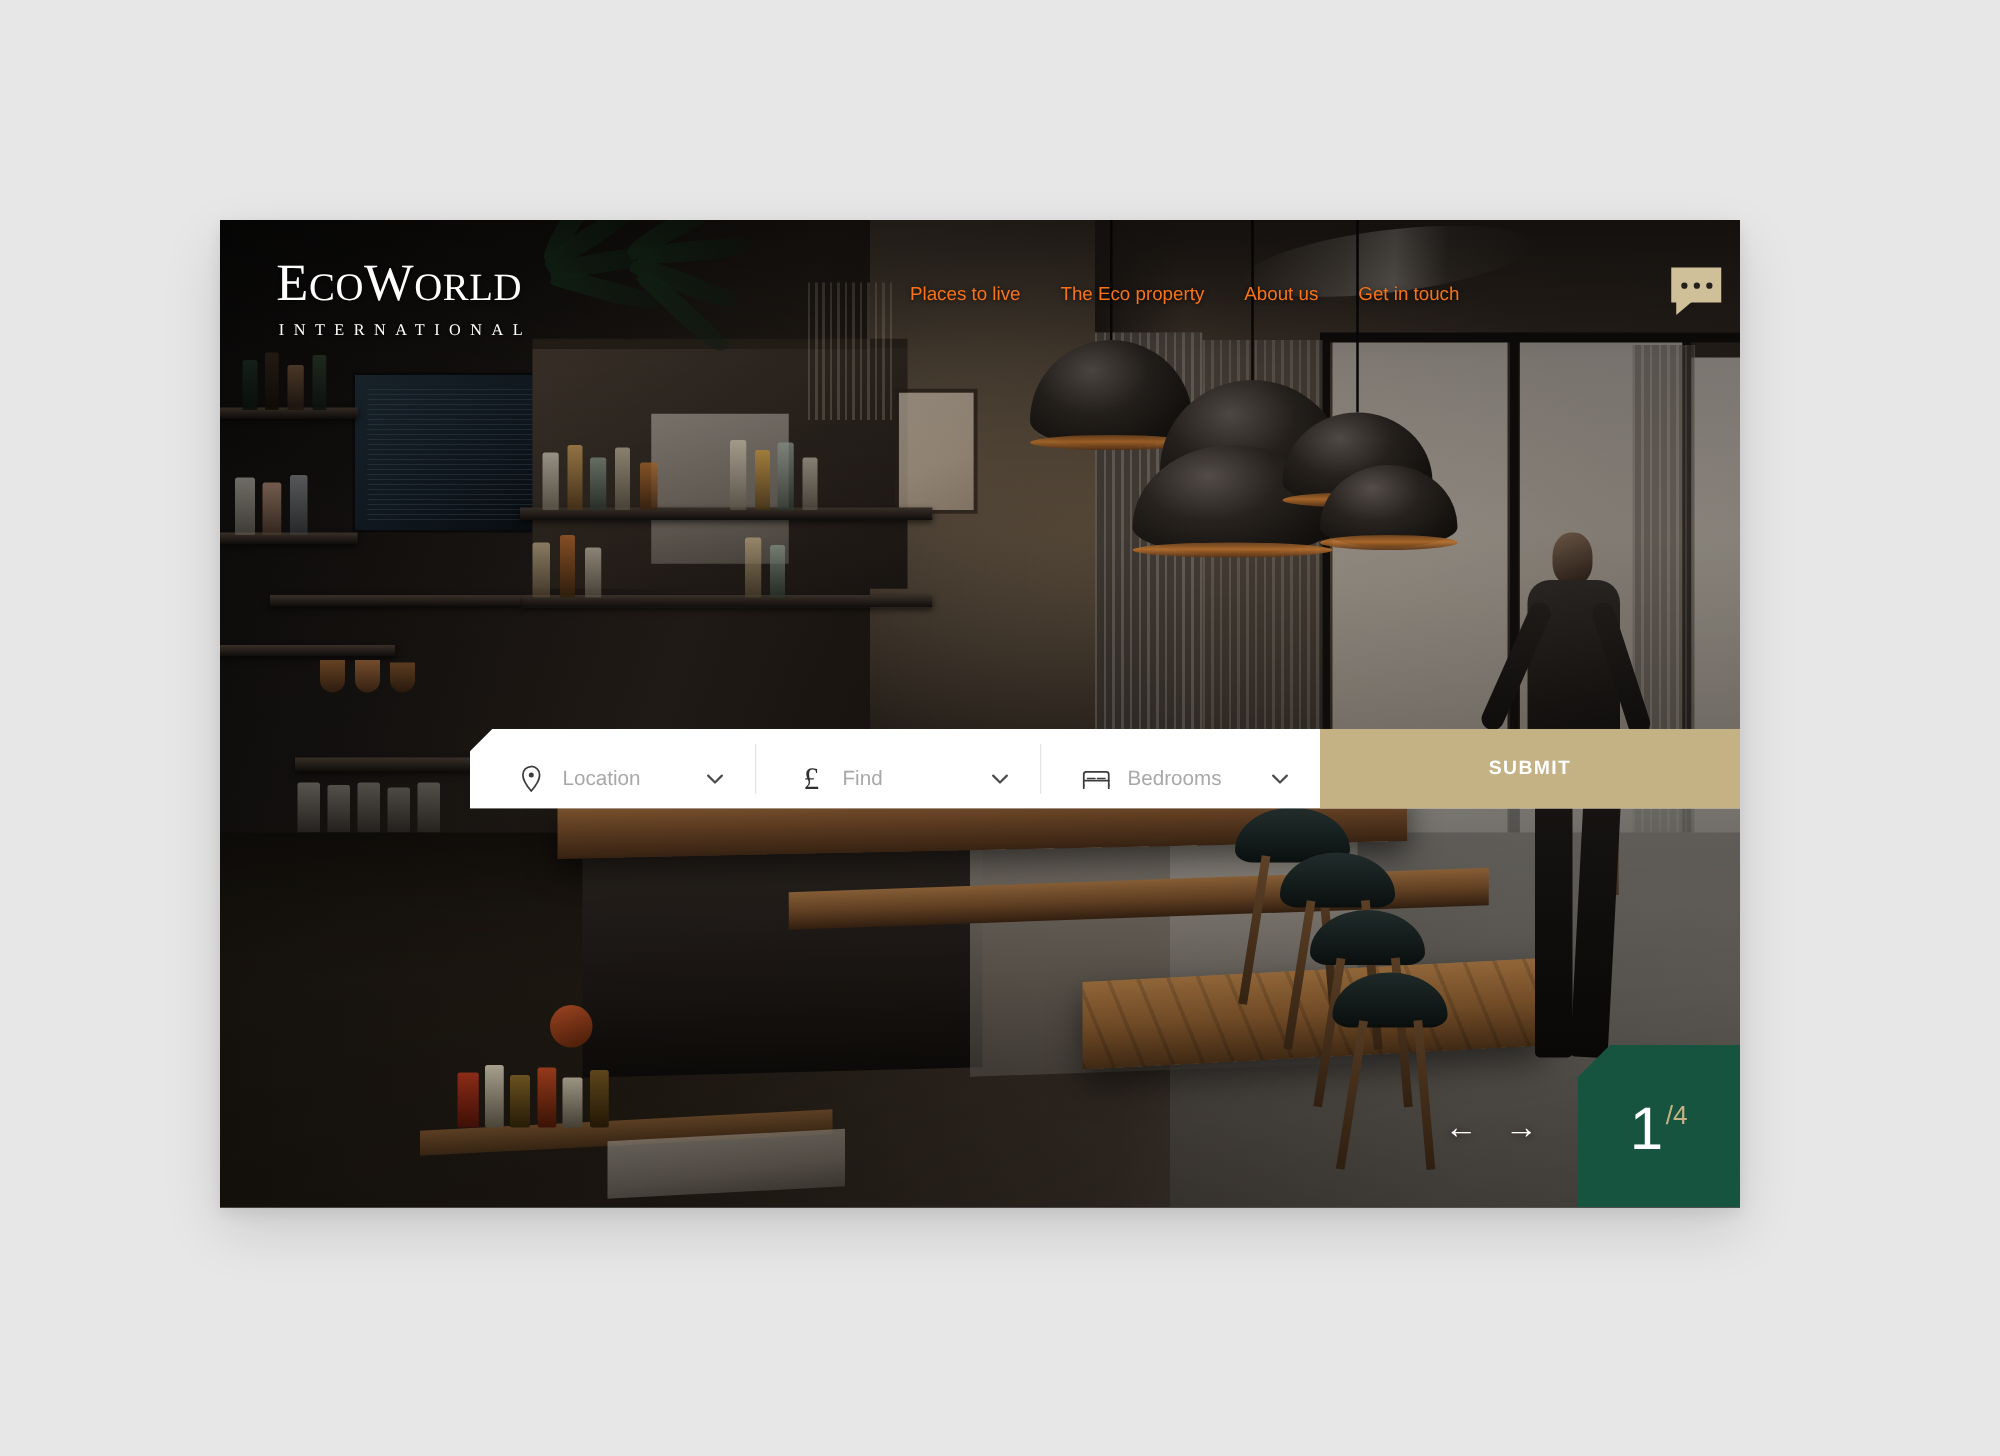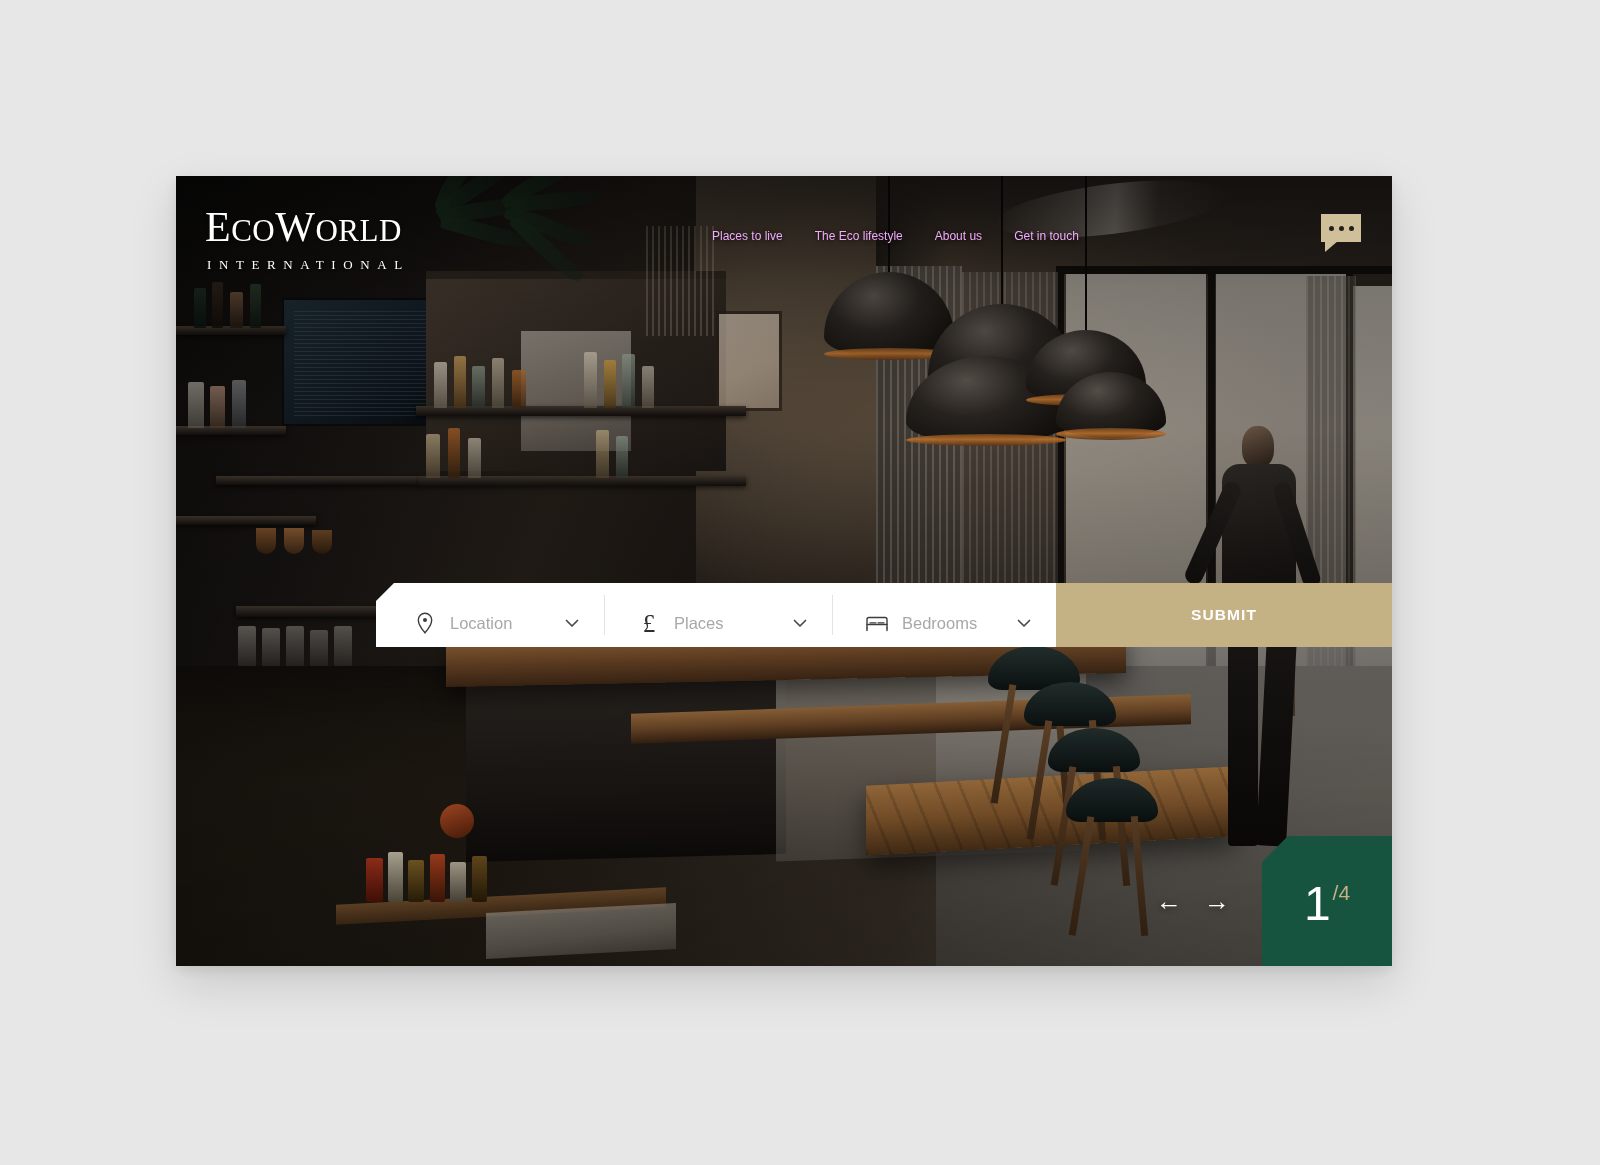--- a/index.html
+++ b/index.html
@@ -283,21 +283,21 @@
   
   .veil {
     position: absolute; inset: 0;
     background:
       linear-gradient(180deg, rgba(0,0,0,0.52) 0%, rgba(0,0,0,0.22) 14%, rgba(0,0,0,0.06) 32%, rgba(0,0,0,0.10) 60%, rgba(0,0,0,0.30) 100%);
   }
 
   
   .header {
     position: absolute;
-    left: 0; top: 0; width: 1044px; height: 110px;
+    left: 16px; top: 0; width: 1044px; height: 110px;
     display: flex; align-items: center;
     z-index: 20;
   }
   .logo {
     position: absolute;
     left: 29px; top: 30px;
     color: #ffffff;
     user-select: none;
   }
   .logo-main {
@@ -318,22 +318,22 @@
     margin-left: 2px;
     text-shadow: 0 1px 3px rgba(0,0,0,0.5);
   }
 
   .nav {
     position: absolute;
     left: 520px; top: 44px;
     display: flex; align-items: center; gap: 0;
   }
   .nav-link {
-    color: #f0abfc;
-    font-size: 12px;
+    color: #f97316;
+    font-size: 15px;
     line-height: 20px;
     text-decoration: none;
     padding: 6px 16px;
     white-space: nowrap;
     text-shadow: 0 1px 4px rgba(0,0,0,0.7);
     cursor: pointer;
   }
 
   .cta-btn {
     position: absolute;
@@ -677,21 +677,21 @@
 
   <div class="header">
 
     <div class="logo">
       <div class="logo-main"><span class="cap">E</span><span class="sm">CO</span><span class="cap">W</span><span class="sm">ORLD</span></div>
       <div class="logo-sub">INTERNATIONAL</div>
     </div>
 
     <nav class="nav">
       <a class="nav-link">Places to live</a>
-      <a class="nav-link">The Eco lifestyle</a>
+      <a class="nav-link">The Eco property</a>
       <a class="nav-link">About us</a>
       <a class="nav-link">Get in touch</a>
     </nav>
 
 
     <div class="chat-icon">
       <div class="chat-bubble"></div>
       <div class="chat-tail"></div>
       <div class="chat-dots">
           <i></i>
@@ -716,21 +716,21 @@
         <svg width="16" height="16" viewBox="0 0 16 16" fill="none">
             <path d="M2.5 5.5L8 11l5.5-5.5" stroke="#4a4a4a" stroke-width="1.7" stroke-linecap="round" stroke-linejoin="round"></path>
           </svg>
       </span>
     </div>
 
     <div class="field price">
       <span class="f-icon">
           <span class="pound">£</span>
         </span>
-      <span class="f-label">Places</span>
+      <span class="f-label">Find</span>
       <span class="chev">
         <svg width="16" height="16" viewBox="0 0 16 16" fill="none">
             <path d="M2.5 5.5L8 11l5.5-5.5" stroke="#4a4a4a" stroke-width="1.7" stroke-linecap="round" stroke-linejoin="round"></path>
           </svg>
       </span>
     </div>
 
     <div class="field beds">
       <span class="f-icon">
         <svg width="24" height="18" viewBox="0 0 24 18" fill="none">

